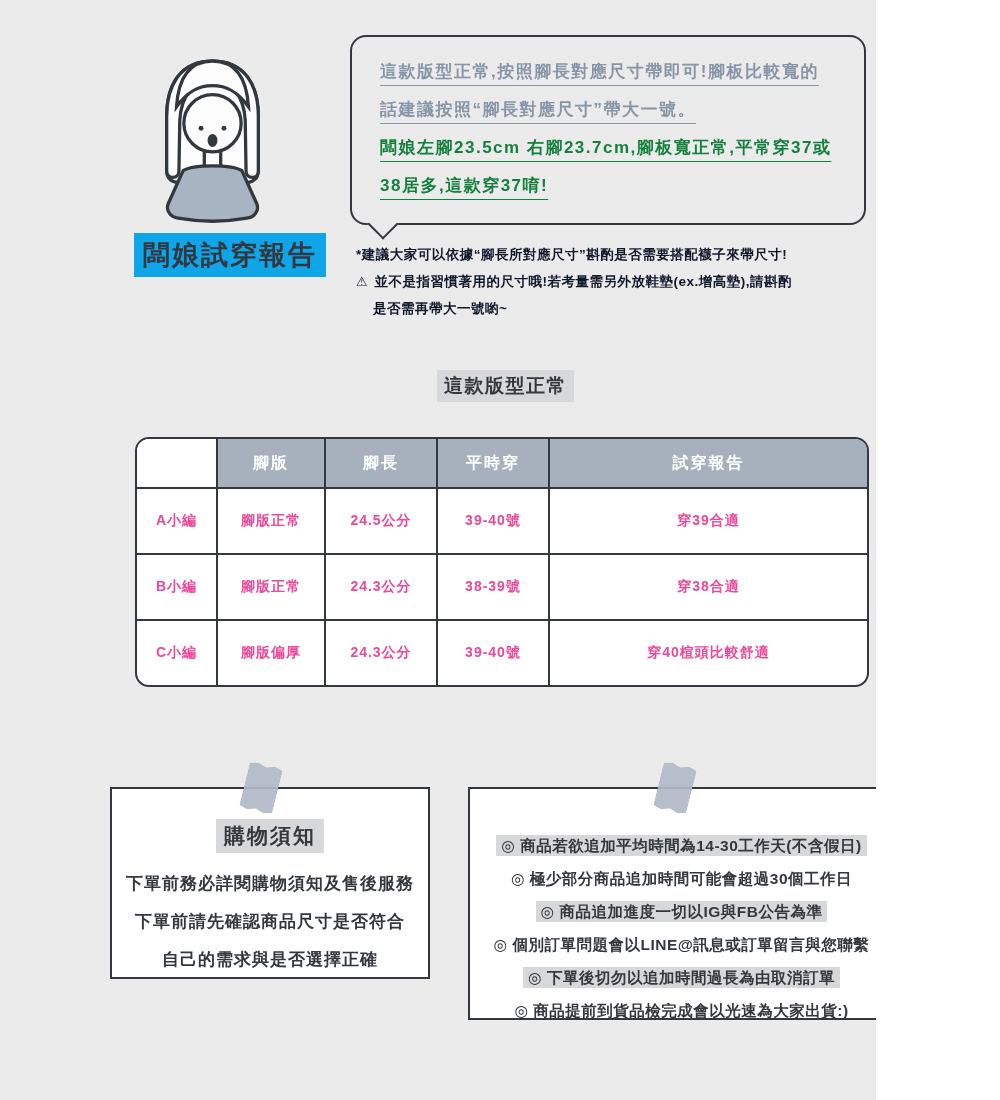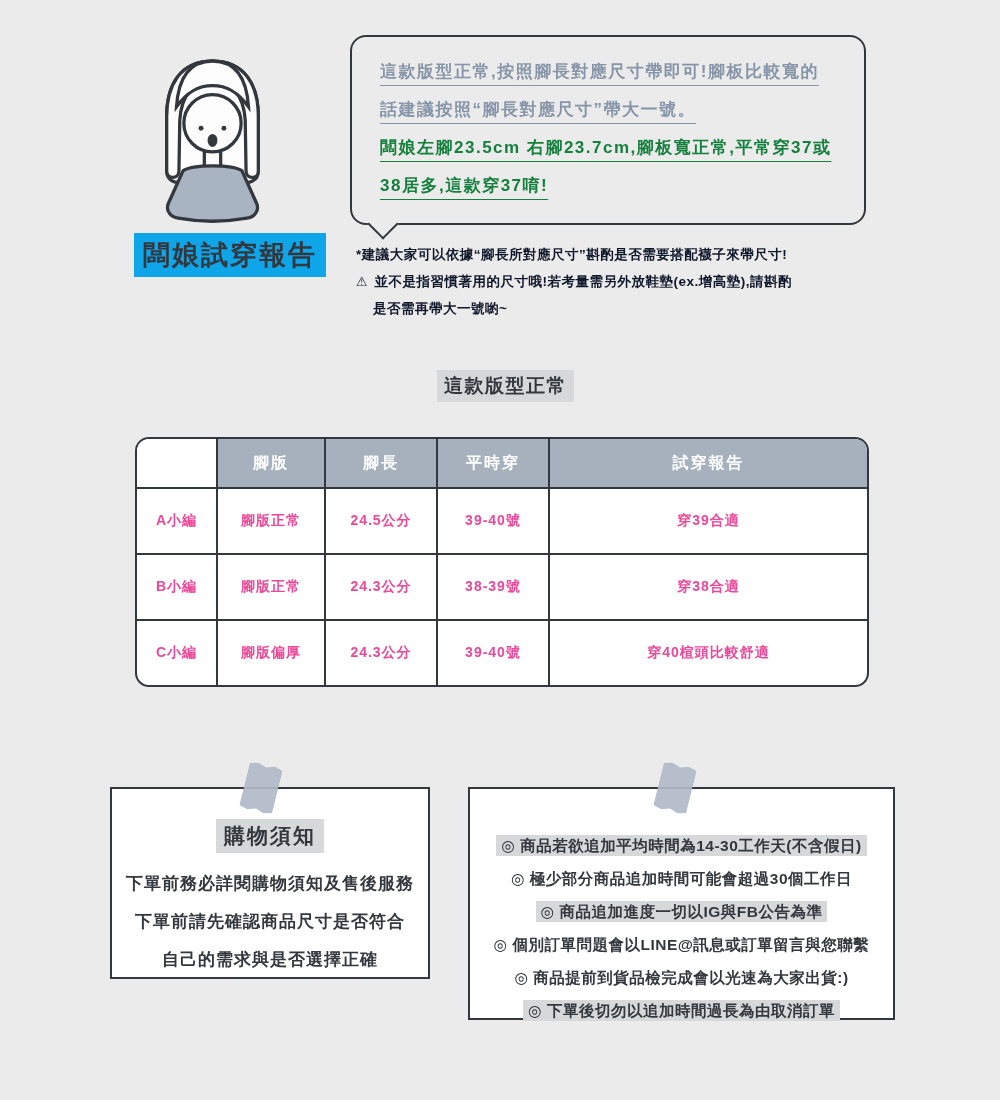--- a/index.html
+++ b/index.html
@@ -3,21 +3,21 @@
 <meta charset="utf-8">
 <style>
   html,body { margin:0; padding:0; }
   body {
     font-family:"Liberation Sans","DejaVu Sans",sans-serif;
     font-weight:700;
     color:#33383e;
   }
   .canvas {
     position:relative;
-    width:1000px; height:1100px;
+    width:876px; height:1100px;
     background:#ebebeb;
     overflow:hidden;
   }
 
   
   .avatar {
     position:absolute; left:130px; top:48px;
     width:165px; height:180px;
   }
   .report-label {
@@ -209,17 +209,17 @@
       <div>自己的需求與是否選擇正確</div>
     </div>
   </div>
 
   <div class="panel policy-box">
     <div class="tape tape-right"></div>
     <div class="policy-item hl"><span>◎ 商品若欲追加平均時間為14-30工作天(不含假日)</span></div>
     <div class="policy-item"><span>◎ 極少部分商品追加時間可能會超過30個工作日</span></div>
     <div class="policy-item hl"><span>◎ 商品追加進度一切以IG與FB公告為準</span></div>
     <div class="policy-item"><span>◎ 個別訂單問題會以LINE@訊息或訂單留言與您聯繫</span></div>
+    <div class="policy-item hl"><span>◎ 下單後切勿以追加時間過長為由取消訂單</span></div>
     <div class="policy-item"><span>◎ 商品提前到貨品檢完成會以光速為大家出貨:)</span></div>
-    <div class="policy-item hl"><span>◎ 下單後切勿以追加時間過長為由取消訂單</span></div>
   </div>
 
 </div>
 
 </body></html>

